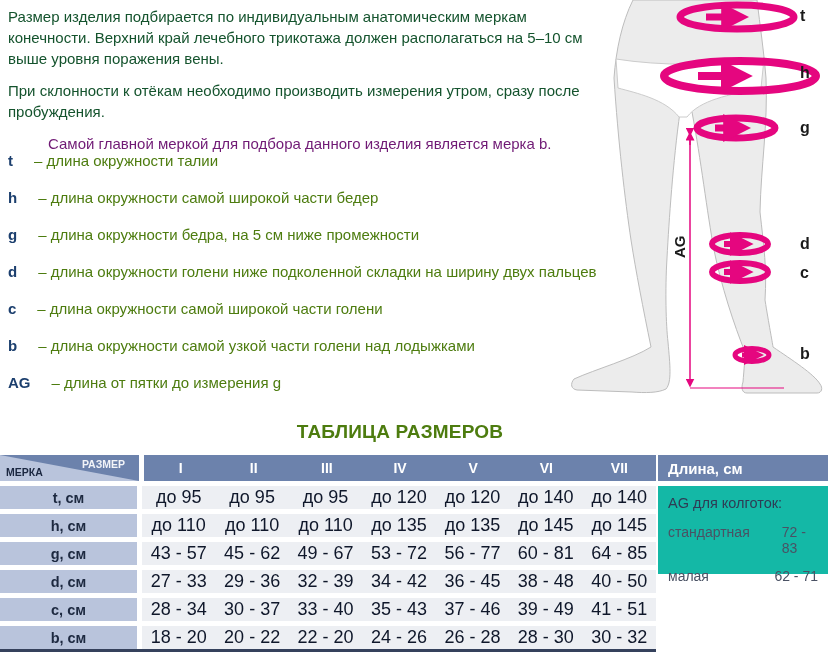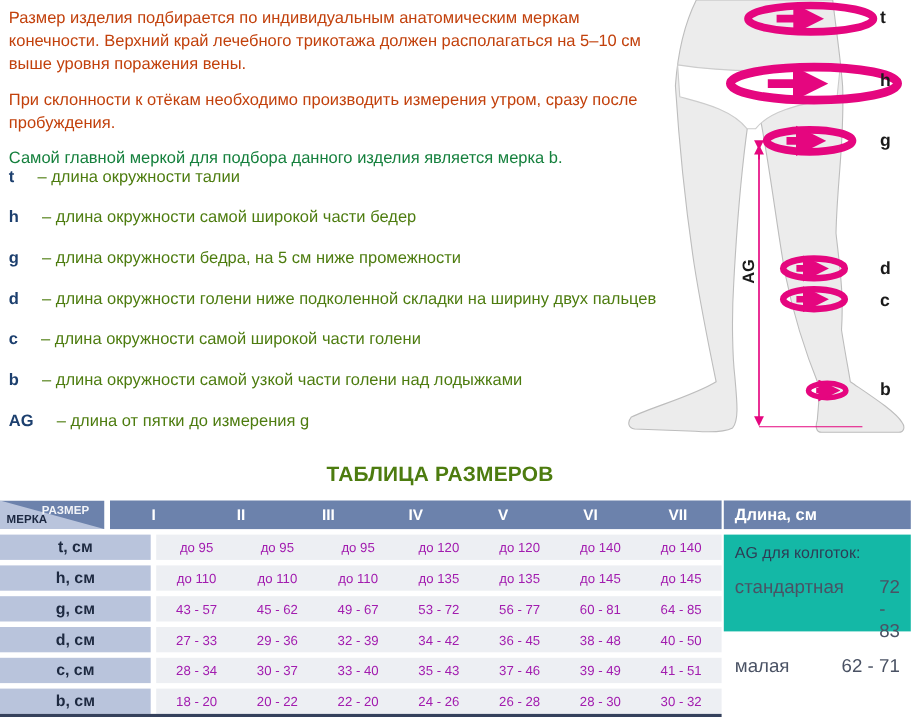--- a/index.html
+++ b/index.html
@@ -2,63 +2,63 @@
 <html><head>
 <meta charset="utf-8">
 <style>
   * { margin:0; padding:0; box-sizing:border-box; }
   html,body { background:#ffffff; }
   body { font-family:"Liberation Sans","DejaVu Sans",sans-serif; }
   .page { position:relative; width:832px; height:652px; background:#fff; overflow:hidden; }
 
   
   .intro { position:absolute; left:8px; top:6px; width:604px; }
-  .intro p { font-size:15px; line-height:21px; color:#c2410c; margin-bottom:11px; }
-  .intro .highlight { color:#15803d; margin-top:3px; margin-bottom:6px; }
+  .intro p { font-size:15px; line-height:21px; color:#14532d; margin-bottom:11px; }
+  .intro .highlight { color:#701a75; margin-top:3px; margin-bottom:6px;margin-left:40px; }
 
   .measure-list { position:absolute; left:8px; top:150px; width:620px; }
   .measure-item { height:21px; margin-bottom:16px; font-size:15px; line-height:21px; white-space:nowrap; }
   .measure-key { font-weight:bold; color:#1c3f6e; }
   .measure-desc { color:#4d7c0f; margin-left:21px; }
 
   
   .diagram { position:absolute; left:560px; top:0; width:272px; height:400px; }
 
   
   .table-title { position:absolute; left:0; top:421px; width:800px; text-align:center;
                  font-size:19px; font-weight:bold; color:#4d7c0f; letter-spacing:.2px; }
 
   
   .size-table { position:absolute; left:0; top:455px; width:656px; }
   .t-header { display:flex; height:26px; }
-  .corner-cell { position:relative; width:95px; height:26px; flex:none; margin-right:5px; overflow:hidden; }
+  .corner-cell { position:relative; width:139px; height:26px; flex:none; margin-right:5px; overflow:hidden; }
   .corner-dark { position:absolute; inset:0; background:#6c82ac; }
   .corner-light { position:absolute; inset:0; background:#b9c4dc;
                   clip-path:polygon(0 0, 100% 100%, 0 100%); }
   .corner-top { position:absolute; top:3px; right:14px; font-size:10.5px; font-weight:bold; color:#f2f4f8; }
   .corner-bottom { position:absolute; bottom:3px; left:6px; font-size:10.5px; font-weight:bold; color:#1b2740; }
   .col-strip { flex:1; display:flex; background:#6c82ac; }
   .col-cell { flex:1; display:flex; align-items:center; justify-content:center;
               color:#ffffff; font-size:14px; font-weight:bold; }
   .t-row { display:flex; height:23px; margin-top:5px; }
   .row-label { width:137px; flex:none; margin-right:5px; background:#b9c4dc;
                display:flex; align-items:center; justify-content:center;
                font-size:14.5px; font-weight:bold; color:#1d2940; }
   .val-strip { flex:1; display:flex; background:#edeff3; }
   .val-cell { flex:1; display:flex; align-items:center; justify-content:center;
-              font-size:12px; color:#a21caf;text-align:center; }
+              font-size:18px; color:#0f172a;text-align:center; }
   .table-bottom-line { position:absolute; left:0; top:649px; width:656px; height:3px; background:#35415c; }
 
   
   .length-panel { position:absolute; left:658px; top:455px; width:170px; }
   .lp-header { height:26px; background:#6c82ac; color:#fff; font-size:15px; font-weight:bold;
                display:flex; align-items:center; padding-left:10px; }
   .lp-body { margin-top:5px; background:#14b8a6; padding:9px 10px 12px 10px; height:88px; }
   .lp-subtitle { font-size:14.5px; color:#2e3c55; margin-bottom:13px; }
-  .lp-row { display:flex; justify-content:space-between; font-size:17px; color:#4a5264; margin-bottom:12px;gap:32px; }
+  .lp-row { display:flex; justify-content:space-between; font-size:14px; color:#4a5264; margin-bottom:12px;gap:32px; }
   .lp-row .lp-value { color:#4a5264; }
 </style>
 </head>
 <body>
 
 <div class="page">
 
   <div class="intro">
     <p>Размер изделия подбирается по индивидуальным анатомическим меркам конечности. Верхний край лечебного трикотажа должен располагаться на 5–10 см выше уровня поражения вены.</p>
     <p>При склонности к отёкам необходимо производить измерения утром, сразу после пробуждения.</p>

